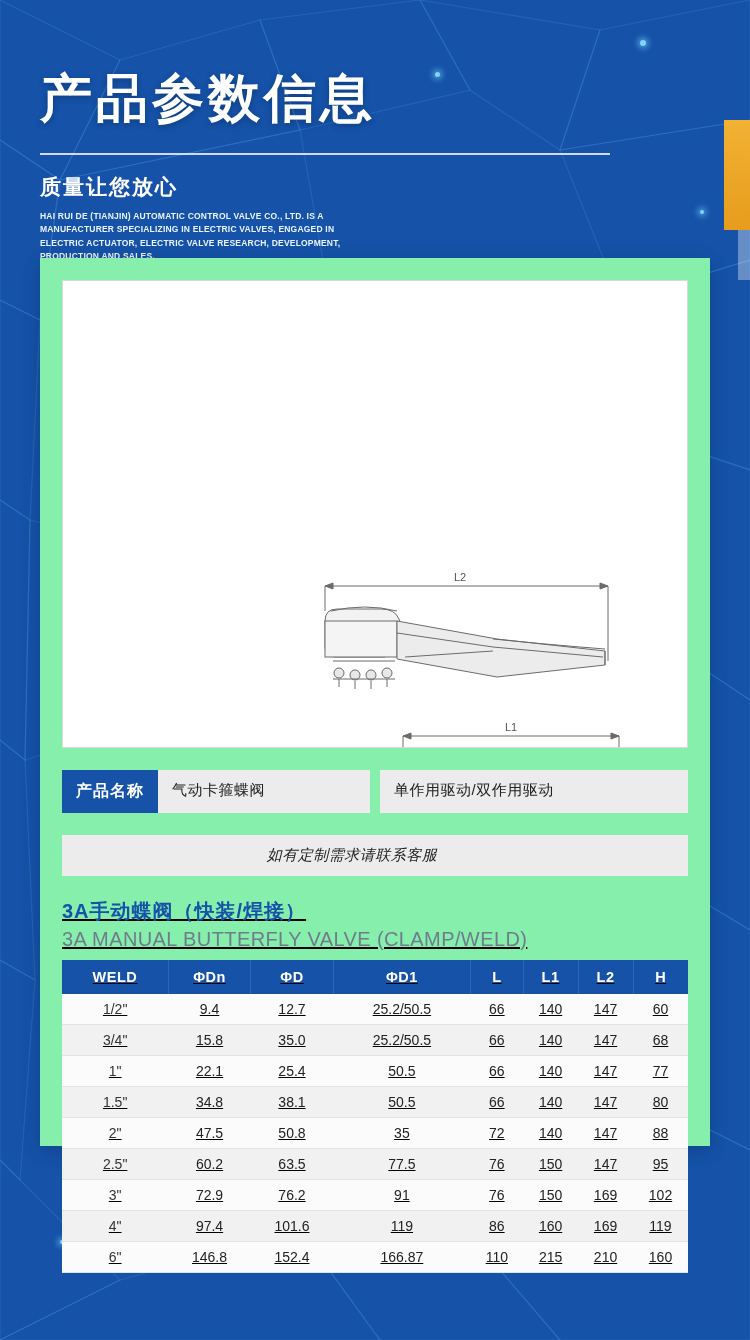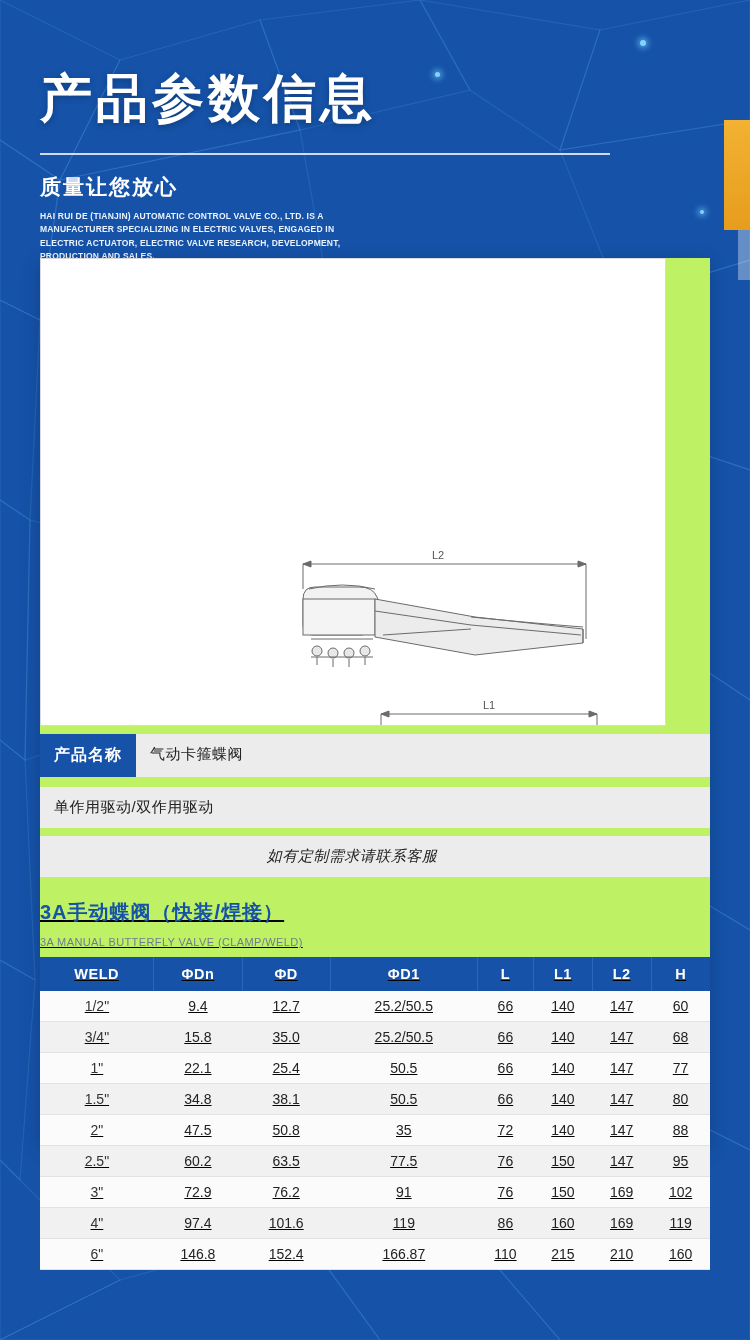--- a/index.html
+++ b/index.html
@@ -88,40 +88,40 @@
     color: #eaf3ff;
   }
 
   
   .card {
     position: absolute;
     left: 40px;
     top: 258px;
     width: 670px;
     height: 888px;
-    background: #bef264;
+    background: #86efac;
     box-shadow: 0 4px 18px rgba(0,0,0,.18);
+    padding: 22px;
   }
 
   
   .drawing {
     width: 626px;
     height: 468px;
     border: 1px solid #d9d9d9;
     background: #fff;
     position: relative;
   }
   .drawing svg { display: block; }
 
   
   .spec-row {
     display: flex;
-    margin-top: 8px;
+    margin-top: 22px;
     gap: 10px;
-    flex-direction: column;
   }
   .spec-pair { display: flex; flex: 1; }
   .spec-label {
     background: #1552a8;
     color: #fff;
     font-size: 16px;
     font-weight: bold;
     padding: 11px 14px;
     white-space: nowrap;
     letter-spacing: 1px;
@@ -143,24 +143,24 @@
 
   
   .table-block { margin-top: 22px; text-decoration: underline; }
   .tbl-title-cn {
     font-size: 20px;
     font-weight: bold;
     color: #1552a8;
     letter-spacing: 1px;
   }
   .tbl-title-en {
-    font-size: 11px;
+    font-size: 20px;
     color: #6f7c8c;
     letter-spacing: .4px;
-    margin-top: 10px;
+    margin-top: 3px;
     margin-bottom: 9px;
   }
 
   table {
     width: 100%;
     border-collapse: collapse;
     font-size: 14px;
   }
   thead th {
     background: #1552a8;

